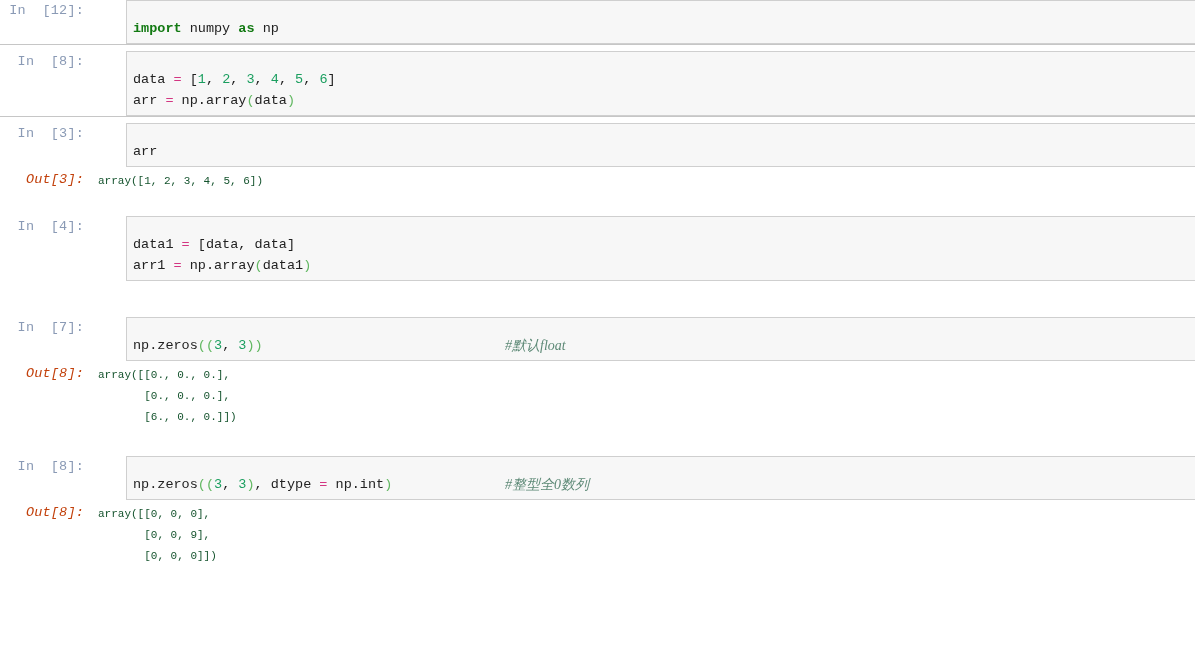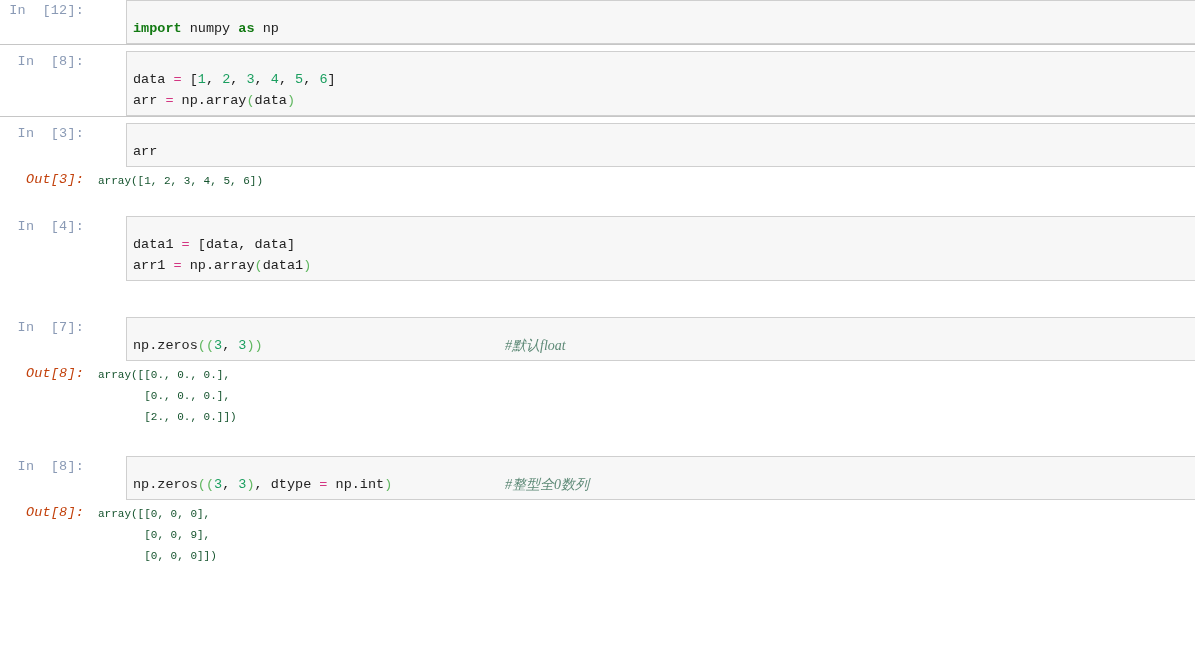--- a/index.html
+++ b/index.html
@@ -173,21 +173,21 @@
           <div class="input-area">
             <div class="code-line"><span class="tok-plain">np.zeros</span><span class="tok-paren">((</span><span class="tok-num">3</span><span class="tok-plain">, </span><span class="tok-num">3</span><span class="tok-paren">))</span><span class="tok-comment inline-comment">#默认float</span></div>
           </div>
         </div>
         <div style="height: 2px;"></div>
         <div class="row">
           <div class="prompt prompt-out">Out[8]:</div>
           <div class="output-area">
             <div class="out-line">array([[0., 0., 0.],</div>
             <div class="out-line">       [0., 0., 0.],</div>
-            <div class="out-line">       [2., 0., 0.]])</div>
+            <div class="out-line">       [6., 0., 0.]])</div>
           </div>
         </div>
       </div>
       <div style="height: 16px;"></div>
       <div style="height: 10px;"></div>
       <div class="cell">
         <div class="row">
           <div class="prompt prompt-in">In  [8]:</div>
           <div class="input-area">
             <div class="code-line"><span class="tok-plain">np.zeros</span><span class="tok-paren">((</span><span class="tok-num">3</span><span class="tok-plain">, </span><span class="tok-num">3</span><span class="tok-paren">)</span><span class="tok-plain">, dtype </span><span class="tok-op">=</span><span class="tok-plain"> np.int</span><span class="tok-paren">)</span><span class="tok-comment inline-comment">#整型全0数列</span></div>

